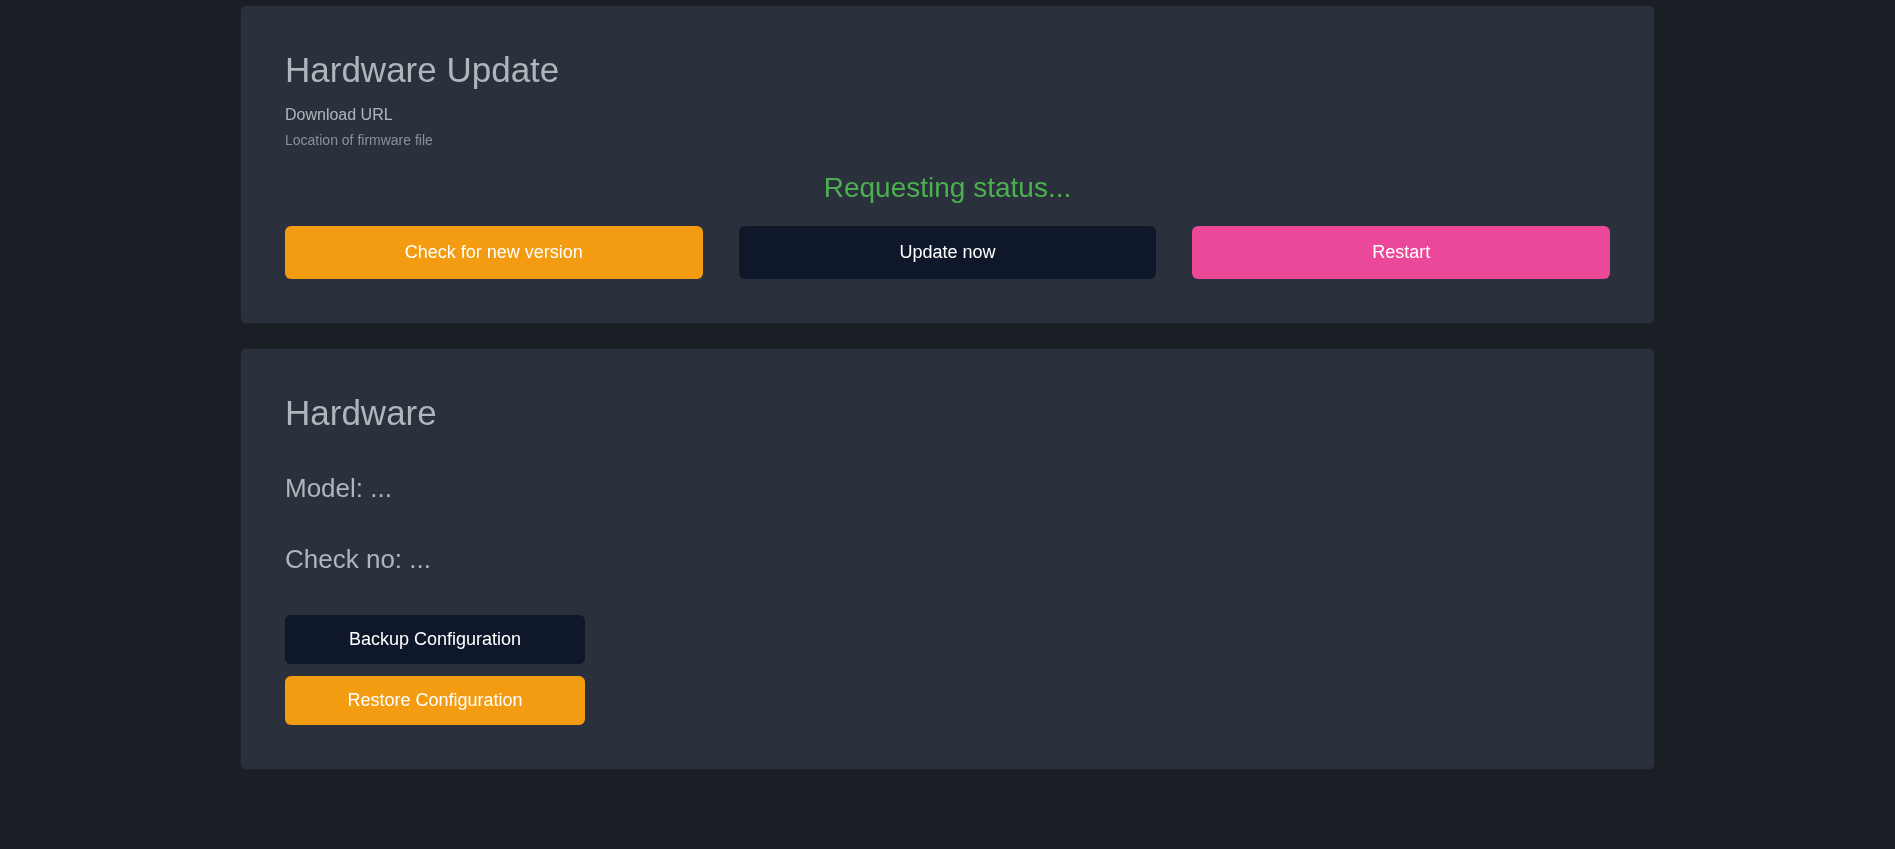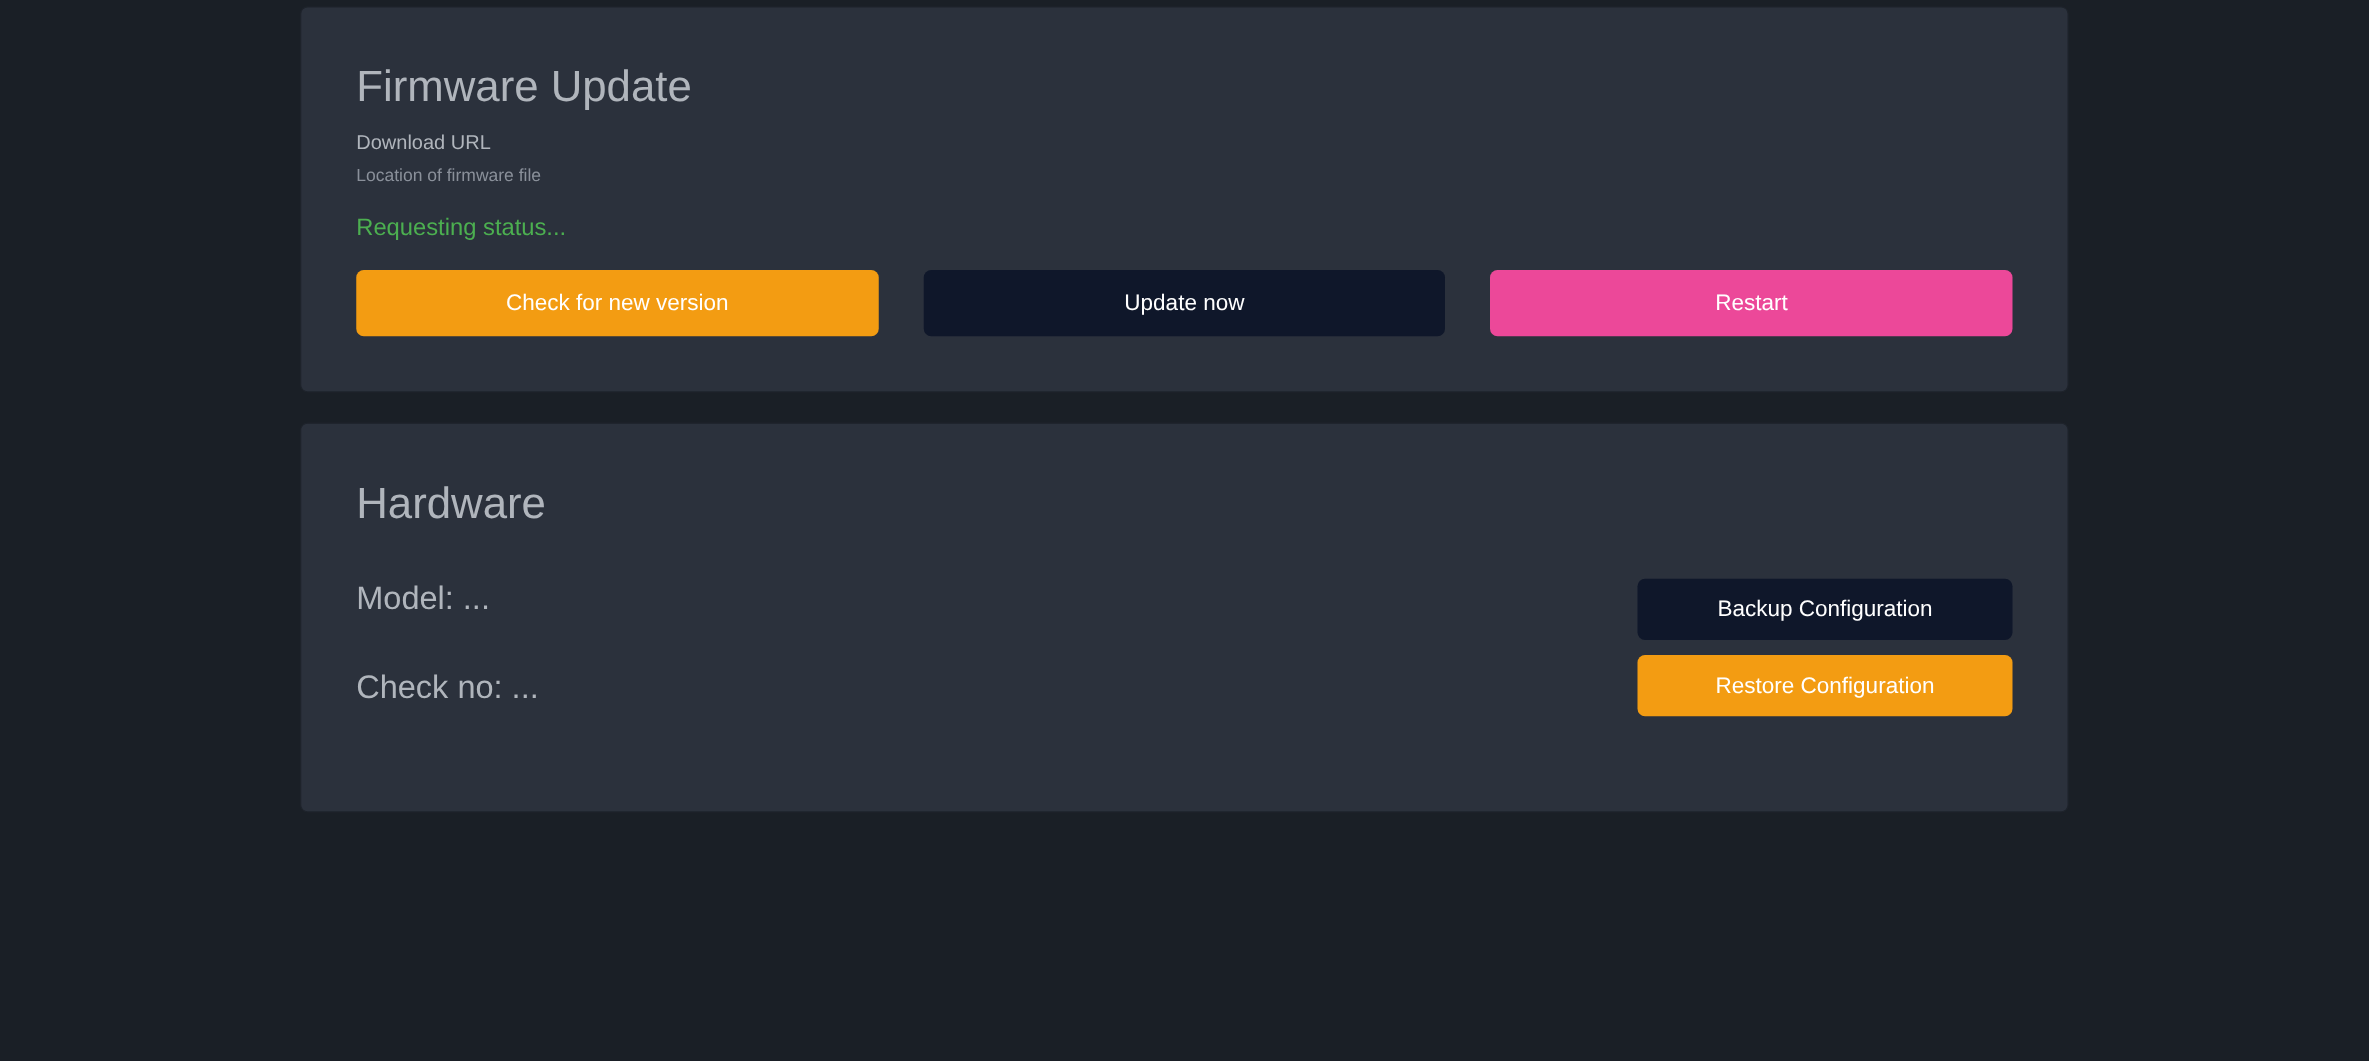--- a/index.html
+++ b/index.html
@@ -48,25 +48,26 @@
       font-size: 16px;
       color: #333;
       margin-bottom: 6px;
     }
     .form-hint {
       font-size: 14px;
       color: #8a909a;
       margin-bottom: 24px;
     }
     .status-text {
-      font-size: 19px;
+      font-size: 28px;
       color: #4caf50;
       font-weight: 400;
       margin-bottom: 22px;
       margin-top: 20px;
+      text-align: center;
     }
     .button-row {
       display: flex;
       gap: 36px;
     }
     .btn {
       flex: 1;
       padding: 16px 20px;
       border: none;
       border-radius: 6px;
@@ -80,23 +81,24 @@
       background-color: #f39c12;
     }
     .btn-green {
       background-color: #0f172a;
     }
     .btn-red {
       background-color: #ec4899;
     }
     .hardware-section {
       display: flex;
-      justify-content: space-between;
+      justify-content: center;
       align-items: flex-start;
       margin-top: 40px;
+      flex-direction: column;
     }
     .hardware-info h3 {
       font-size: 26px;
       font-weight: 400;
       color: #b0b5bc;
       margin-bottom: 40px;
     }
     .hardware-buttons {
       display: flex;
       flex-direction: column;
@@ -112,21 +114,21 @@
       cursor: pointer;
       font-family: Liberation Sans, sans-serif;
       text-align: center;
     }
   </style>
 </head>
 <body>
 
 <div class="container">
   <div class="card">
-    <h2>Firmware Update</h2>
+    <h2>Hardware Update</h2>
     <label class="form-label">Download URL</label>
     <div class="form-hint">Location of firmware file</div>
     <div class="status-text">Requesting status...</div>
     <div class="button-row">
       <button class="btn btn-orange">Check for new version</button>
       <button class="btn btn-green">Update now</button>
       <button class="btn btn-red">Restart</button>
     </div>
   </div>
 

